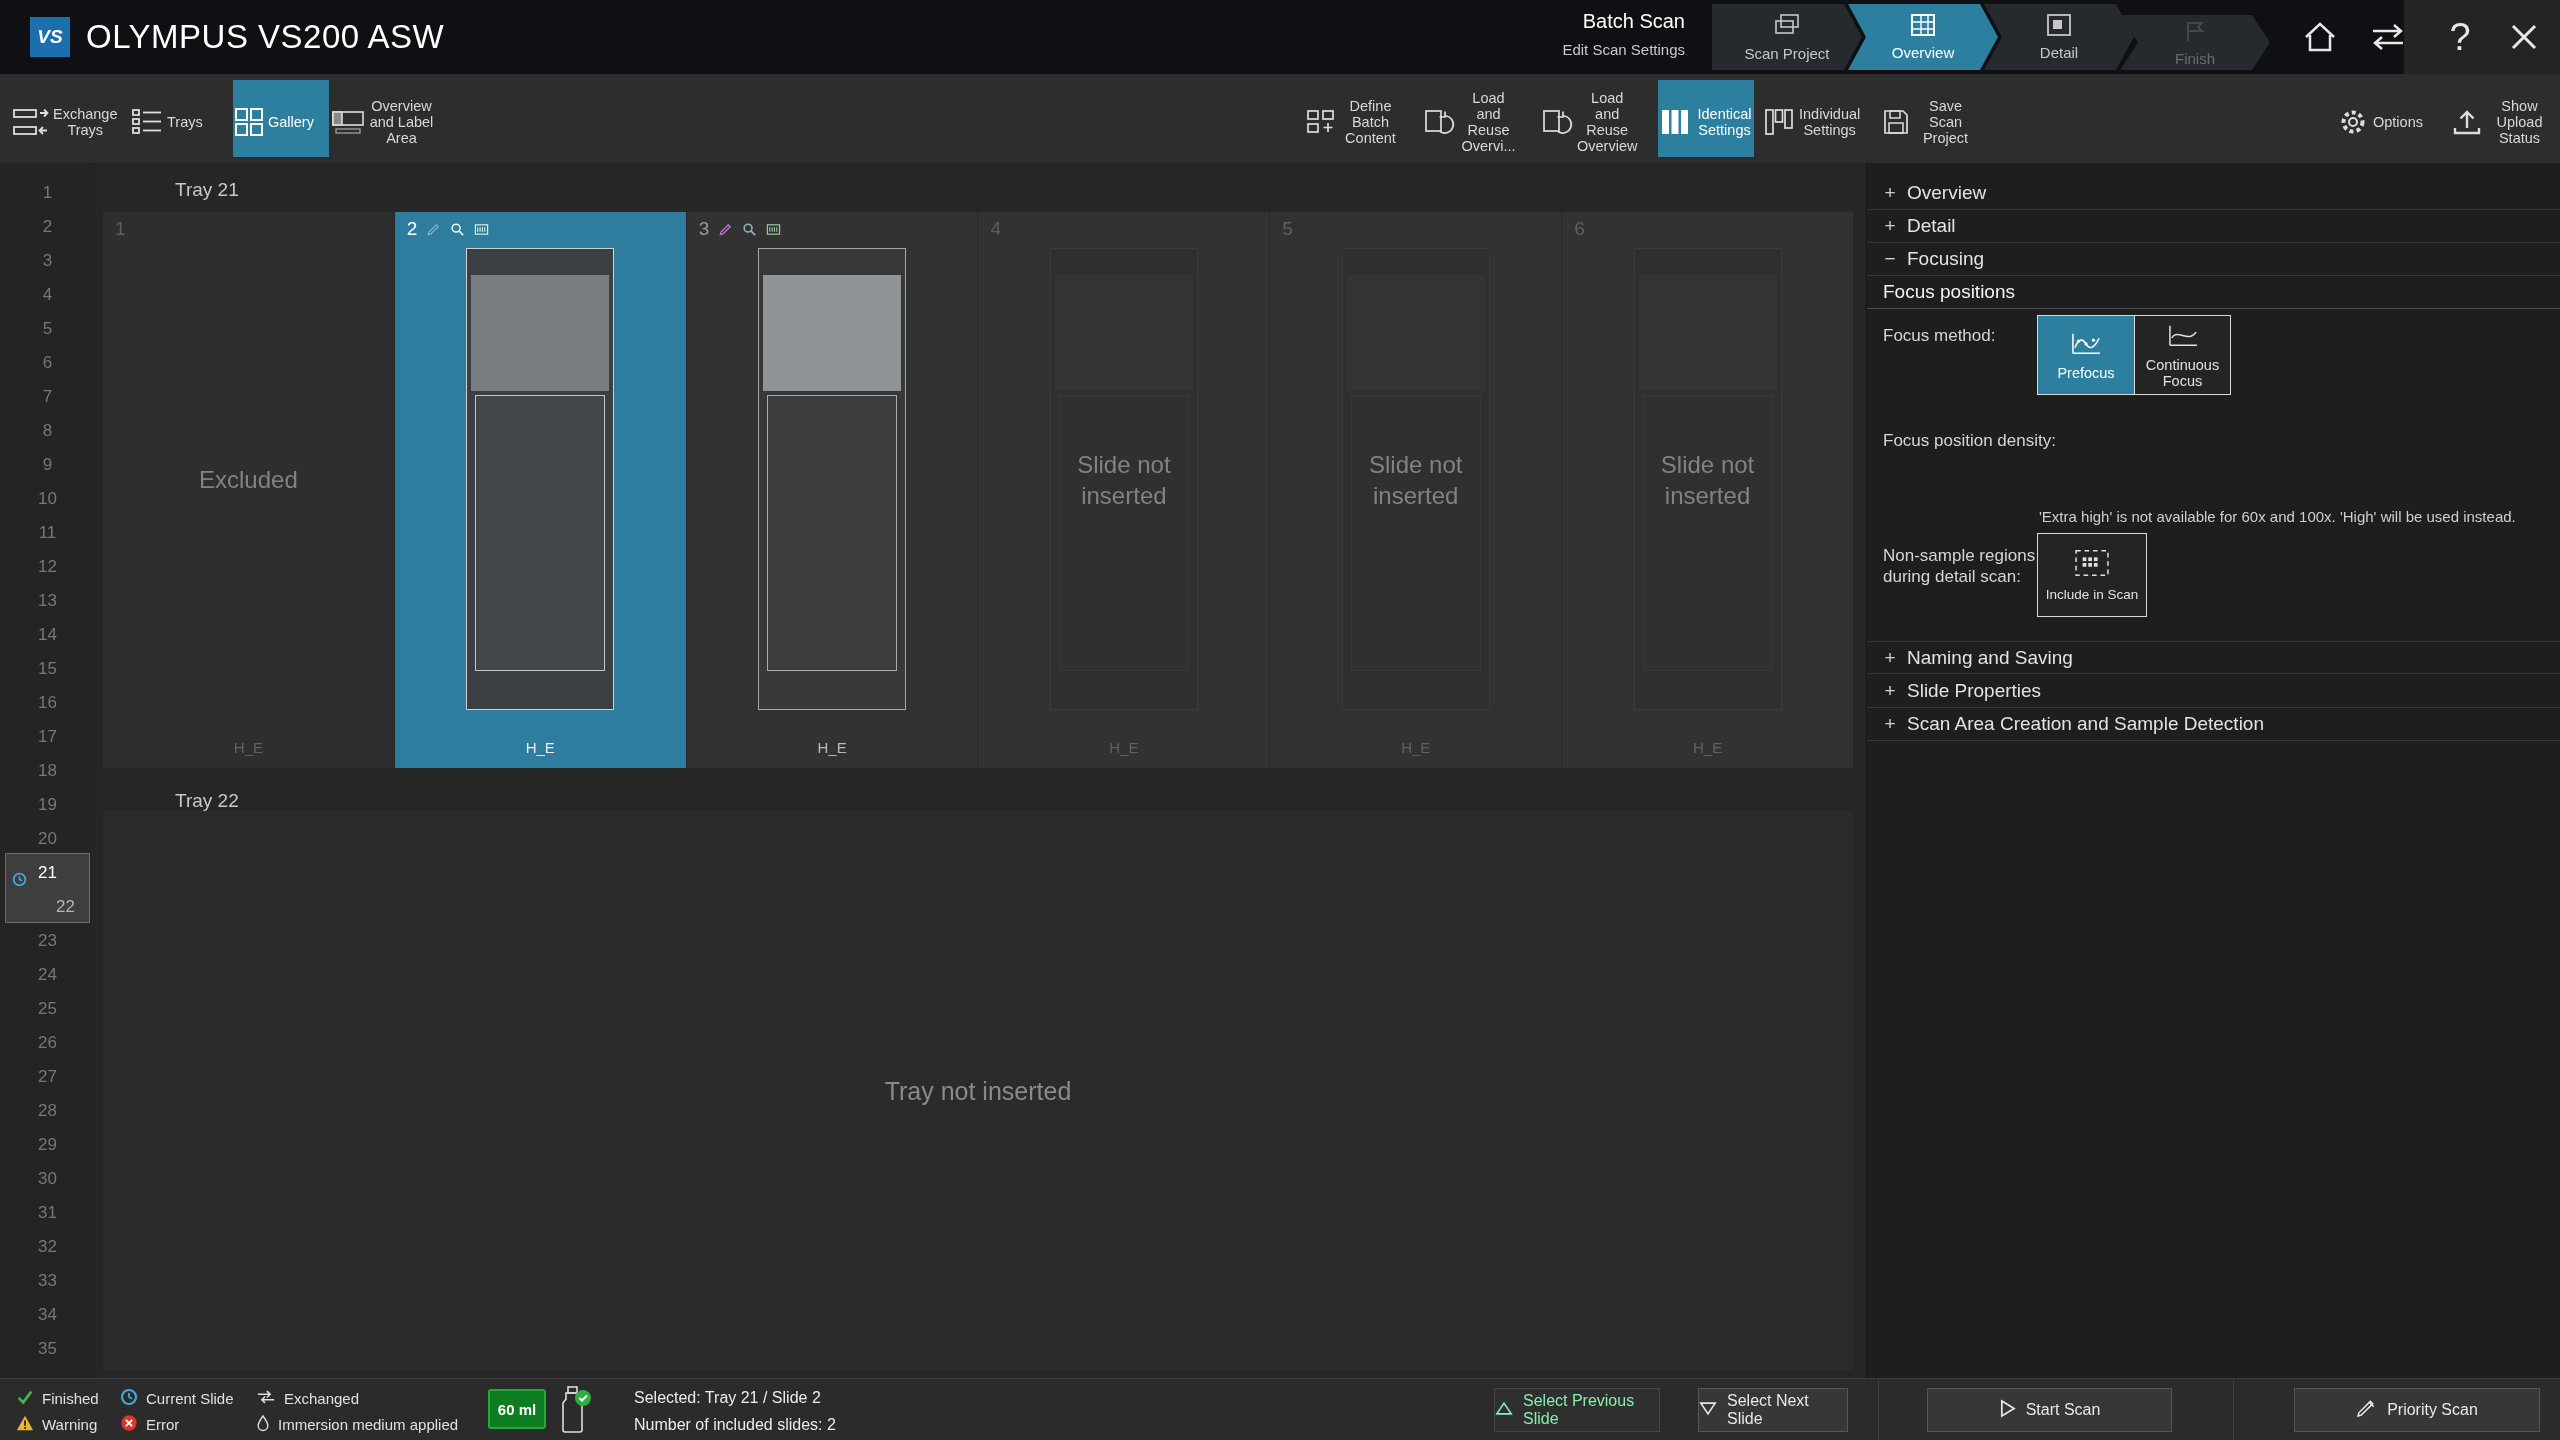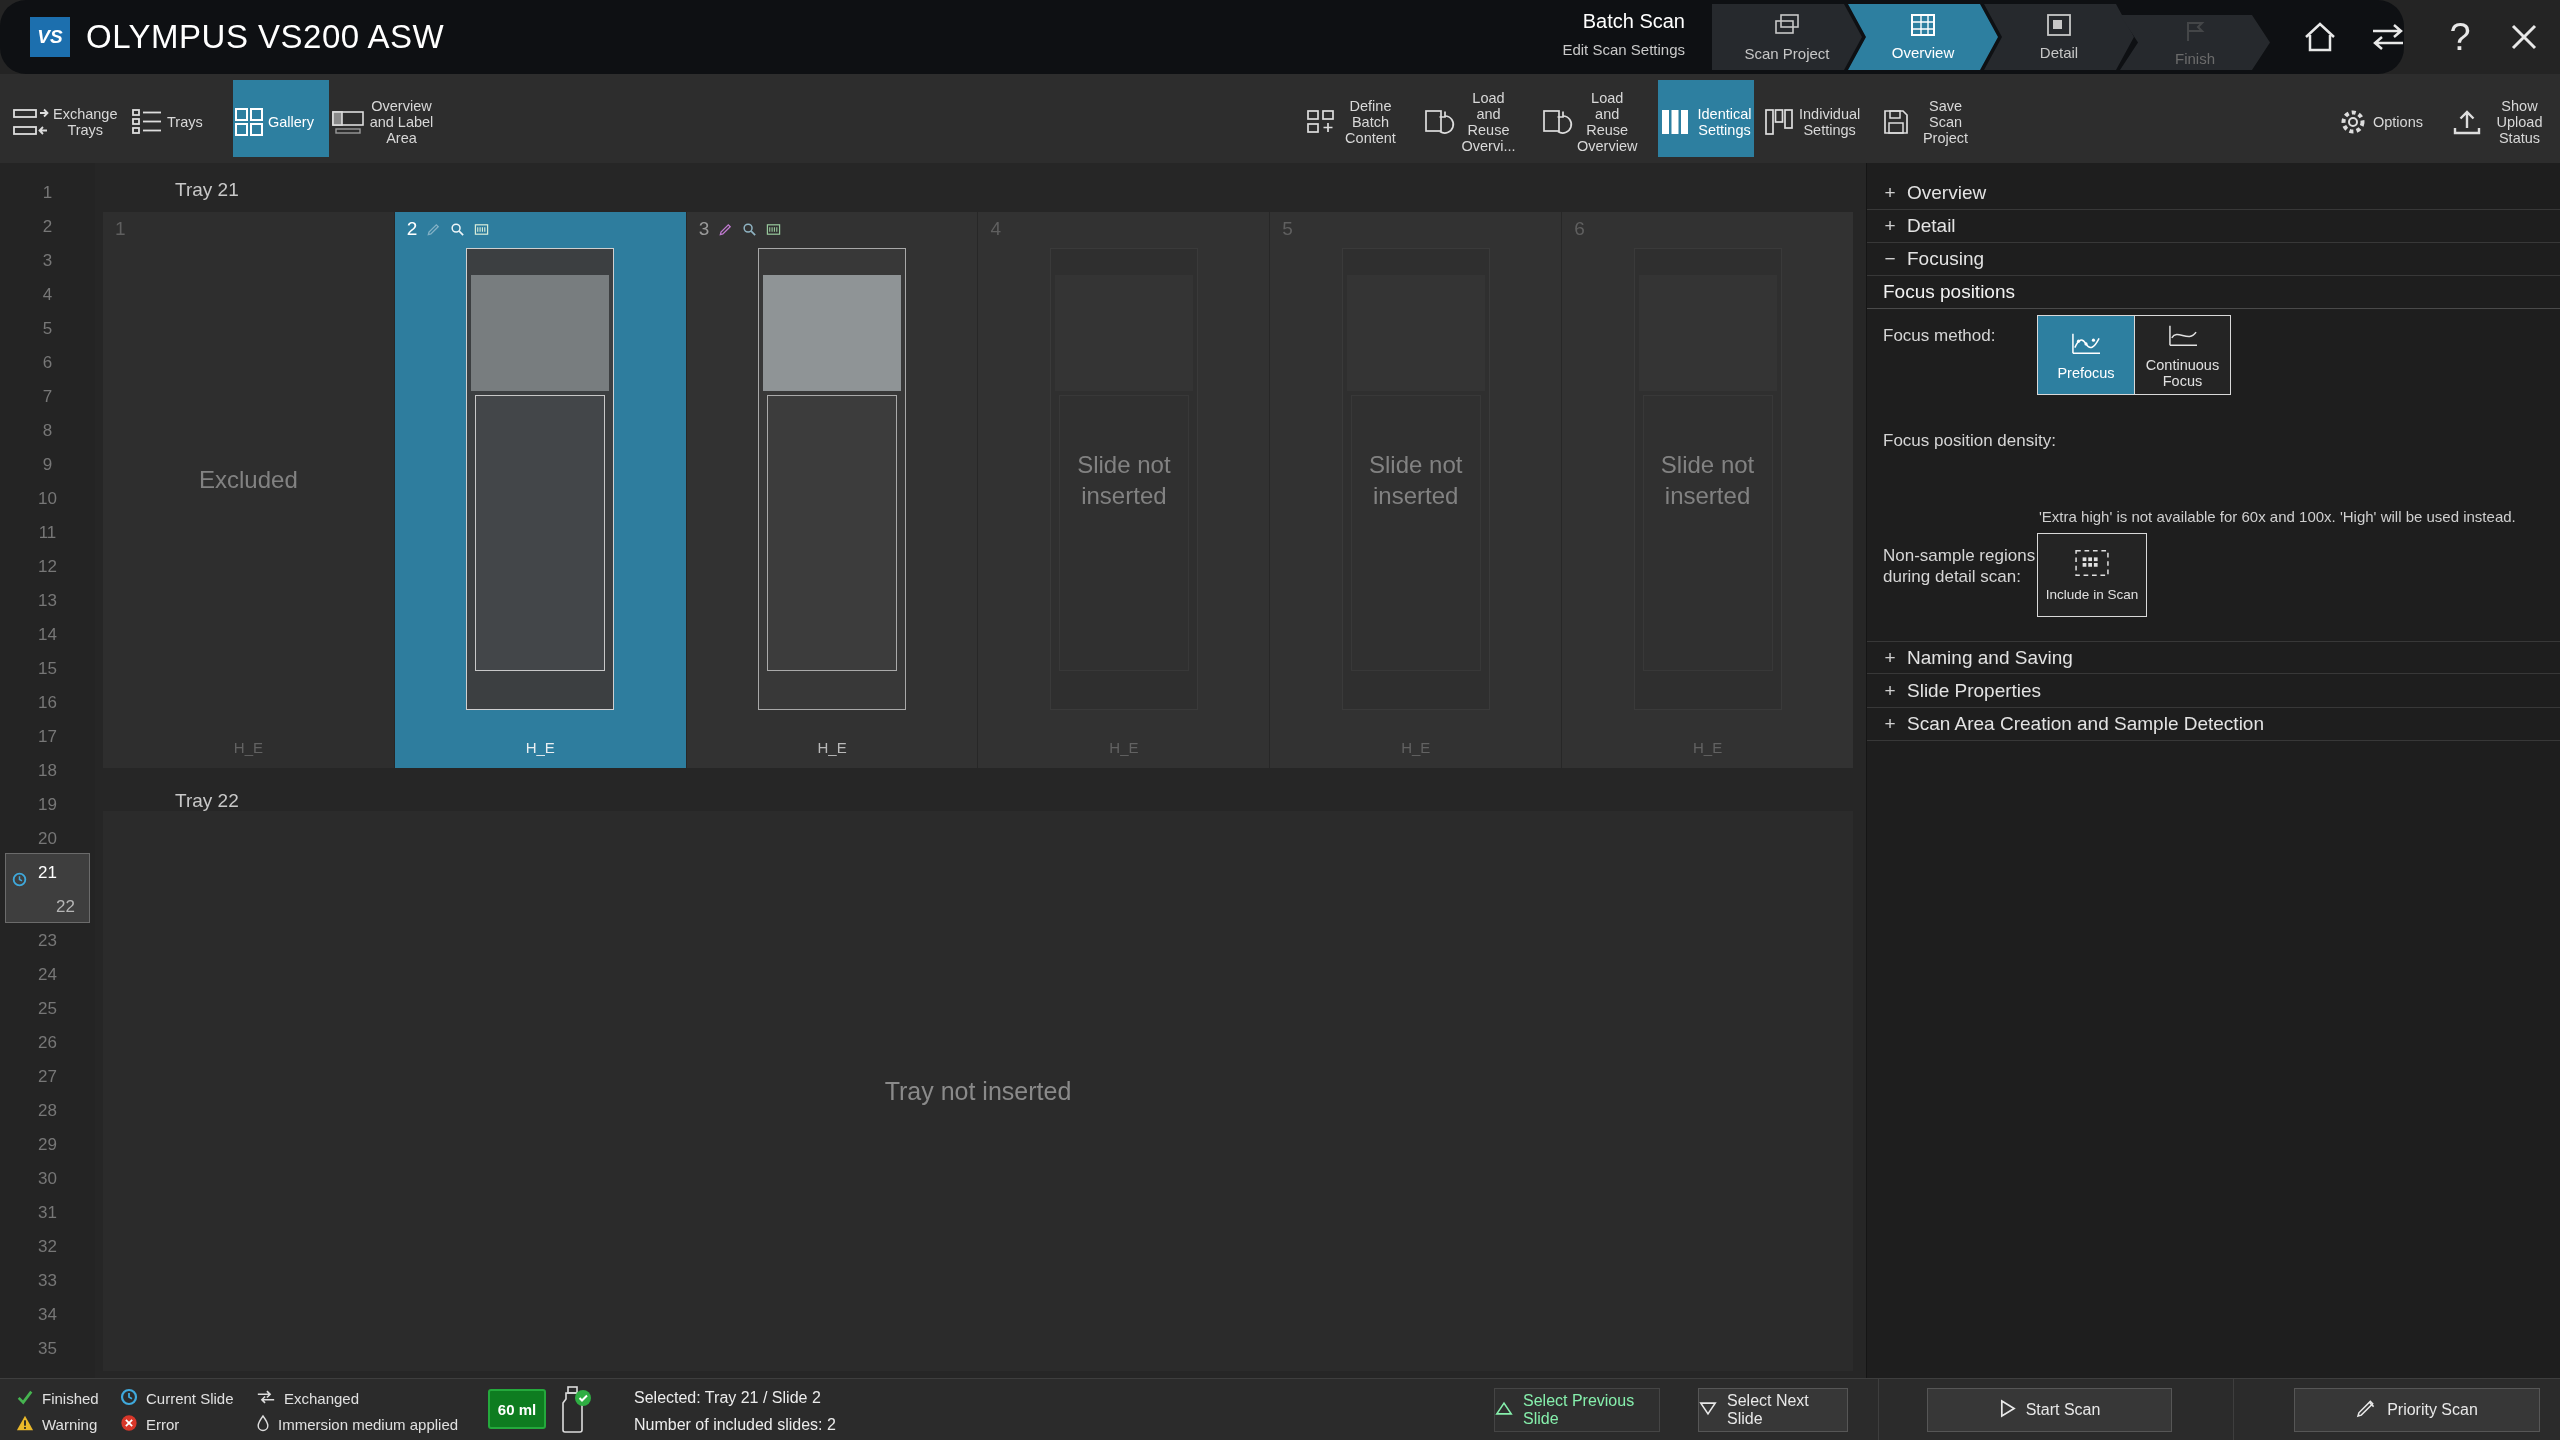--- a/index.html
+++ b/index.html
@@ -1,21 +1,21 @@
 <!DOCTYPE html>
 <html><head>
 <meta charset="utf-8">
 <style>
   * { margin:0; padding:0; box-sizing:border-box; }
   html,body { width:2560px; height:1440px; background:#242424; overflow:hidden;
               font-family:"Liberation Sans","DejaVu Sans",sans-serif; color:#ddd; }
   .app { position:relative; width:2560px; height:1440px; }
 
   
-  .titlebar { position:absolute; left:0; top:0; width:2404px; height:74px; background:#0e1013;border-radius:26px; }
+  .titlebar { position:absolute; left:0; top:0; width:2404px; height:74px; background:#0e1013; }
   .vs-logo { position:absolute; left:30px; top:17px; width:40px; height:40px; background:#1c6fae;
              color:#fff; font-weight:bold; font-style:italic; font-size:19px;
              display:flex; align-items:center; justify-content:center; }
   .app-title { position:absolute; left:86px; top:18px; font-size:33px; color:#fff; letter-spacing:.5px; }
   .mode-block { position:absolute; left:1470px; top:10px; width:215px; text-align:right; }
   .mode-main { font-size:20px; color:#fff; }
   .mode-sub  { font-size:15px; color:#c9c9c9; margin-top:8px; }
   .steps { position:absolute; left:1712px; top:4px; height:66px; display:flex; }
   .step { width:150px; margin-left:-14px; background:#26292d; color:#c7c7c7; font-size:15px;
           display:flex; flex-direction:column; align-items:center; justify-content:center; gap:4px;

